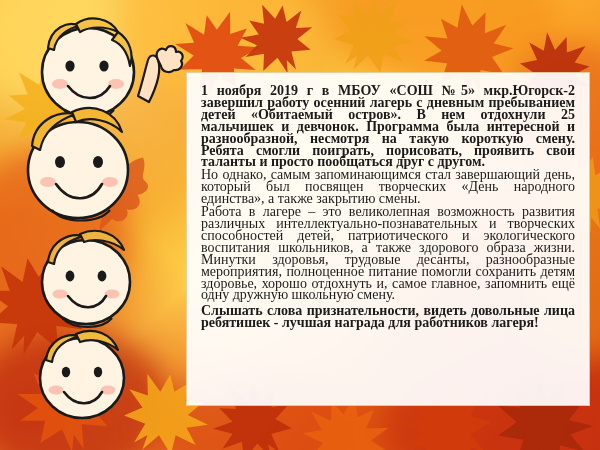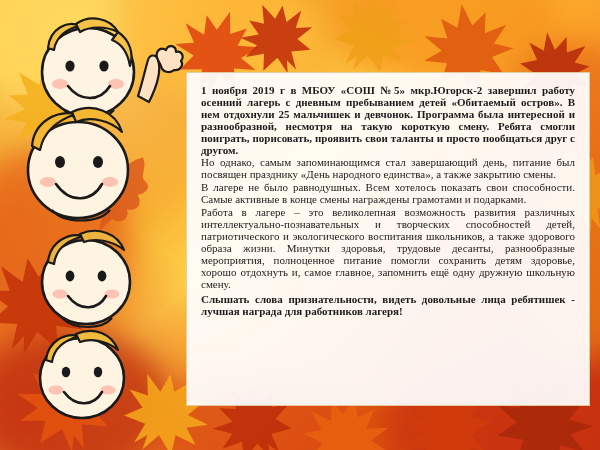--- a/index.html
+++ b/index.html
@@ -49,21 +49,21 @@
     width: 404px;
     height: 334px;
     background: rgba(255,255,255,0.93);
     border: 1px solid rgba(200,150,60,0.45);
     box-sizing: border-box;
     padding: 12px 14px 10px 14px;
     overflow: hidden;
   }
   .text-panel p {
     margin: 0 0 1px 0;
-    font-size: 11px;
+    font-size: 14px;
     line-height: 11.9px;
     color: #1b1b1b;
     text-align: justify;
     text-indent: 0;
   }
   .text-panel p.lead { font-weight: bold; }
   .text-panel p.closing {
     font-weight: bold;
     margin-top: 4px;
   }
@@ -240,19 +240,18 @@
         <ellipse cx="92" cy="362" rx="4.2" ry="5.2" fill="#1a1a1a"></ellipse>
         <ellipse cx="50" cy="380" rx="7.5" ry="4.6" fill="#fcb7a6" opacity="0.8"></ellipse>
         <ellipse cx="102" cy="380" rx="7.5" ry="4.6" fill="#fcb7a6" opacity="0.8"></ellipse>
         <path d="M58 382 C70 398 88 396 96 382" fill="none" stroke="#1a1a1a" stroke-width="2.6" stroke-linecap="round"></path>
       </g>
     </svg>
   </div>
 
   <div class="text-panel" id="text-panel">
       <p class="lead"><span class="bold">1 ноября 2019 г в МБОУ «СОШ №5» мкр.Югорск-2 завершил работу осенний лагерь с дневным пребыванием детей «Обитаемый остров».</span><span> В нем отдохнули 25 мальчишек и девчонок. Программа была интересной и разнообразной, несмотря на такую короткую смену. Ребята смогли поиграть, порисовать, проявить свои таланты и просто пообщаться друг с другом.</span></p>
-      <p class=""><span>Но однако, самым запоминающимся  стал завершающий день, питание был посвящен празднику «День народного единства», а также закрытию смены.</span></p>
-      <p class=""><span>В лагере не было равнодушных. Всем хотелось показать свои способности. Самые активные в конце смены награждены грамотами и подарками.</span></p>
+      <p class=""><span>Но однако, самым запоминающимся  стал завершающий день, который был посвящен творческих «День народного единства», а также закрытию смены.</span></p>
       <p class=""><span>Работа в лагере – это великолепная возможность развития различных интеллектуально-познавательных и творческих способностей детей, патриотического и экологического воспитания школьников, а также здорового образа жизни. Минутки здоровья, трудовые десанты, разнообразные мероприятия, полноценное питание помогли сохранить детям здоровье, хорошо отдохнуть и, самое главное, запомнить ещё одну дружную школьную смену.</span></p>
       <p class="closing"><span>Слышать слова признательности, видеть довольные лица ребятишек - лучшая награда для работников лагеря!</span></p>
     </div>
 
 </div>
 
 </body></html>

